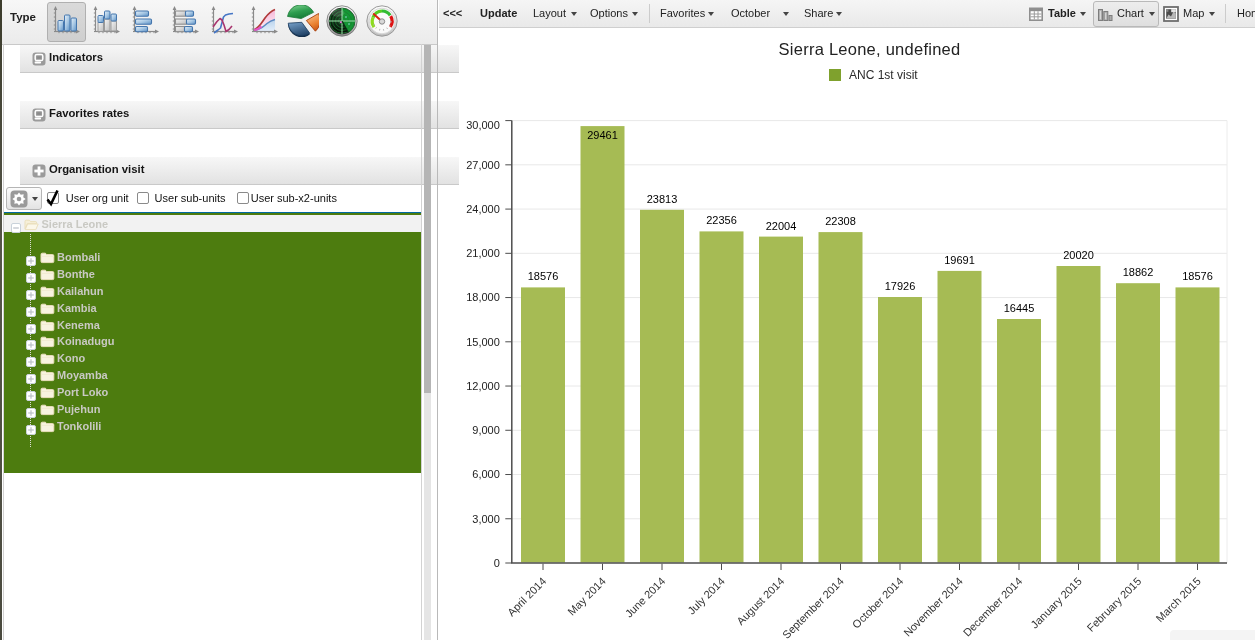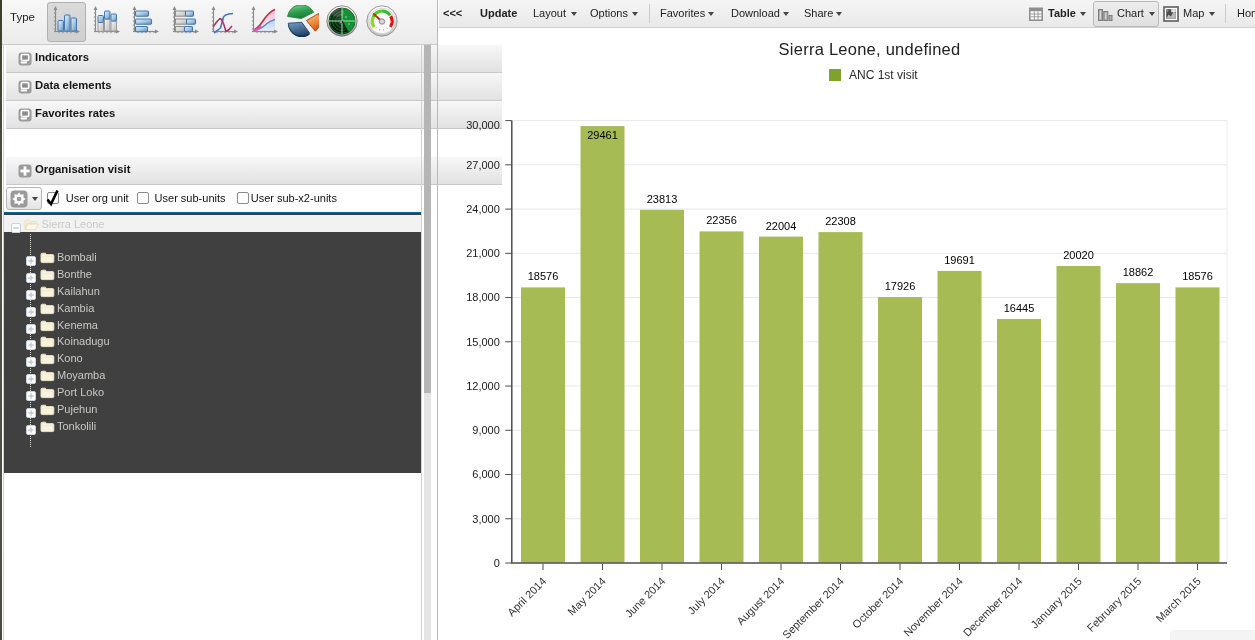--- a/index.html
+++ b/index.html
@@ -3,33 +3,33 @@
 <meta charset="utf-8">
 <style>
   html,body{margin:0;padding:0;background:#fff;}
   body{width:1255px;height:640px;position:relative;overflow:hidden;
        font-family:"Liberation Sans",sans-serif;-webkit-font-smoothing:antialiased;}
   .abs{position:absolute;}
   #sidebar{left:0;top:0;width:438px;height:640px;background:#fff;}
   #sbborder{left:437px;top:0;width:1px;height:640px;background:#b9b9b9;}
   #typebar{left:0;top:0;width:437px;height:44px;background:linear-gradient(#f7f7f7,#ebebeb);
            border-bottom:1px solid #c9c9c9;}
-  #typelabel{left:10px;top:11px;font-size:11.5px;font-weight:normal;color:#222;}
+  #typelabel{left:10px;top:11px;font-size:11.5px;font-weight:bold;color:#222;}
   .tbtn{width:37px;height:38px;border:1px solid #b0b0b0;border-radius:3px;
         background:linear-gradient(#dadada,#cfcfcf);}
-  .hdr{left:6px;width:496px;height:27px;background:linear-gradient(#f7f7f7,#e2e2e2);
+  .hdr{left:20px;width:439px;height:27px;background:linear-gradient(#f7f7f7,#e2e2e2);
        border-bottom:1px solid #c9c9c9;}
   .hdr .ht{position:absolute;left:29px;top:5.5px;font-size:11.3px;font-weight:bold;color:#151515;}
   .hico{position:absolute;left:12px;top:7px;}
   #gearrow{left:3px;top:185px;width:419px;height:27px;background:#fff;border-bottom:1px solid #0369a1;}
   #gearbtn{left:2.5px;top:2px;width:34px;height:21px;border:1px solid #b5b5b5;border-radius:3px;
            background:linear-gradient(#fcfcfc,#e3e3e3);}
   .cb{width:10px;height:10px;border:1px solid #8a8a8a;background:#fff;border-radius:2px;}
   .cblab{font-size:11px;color:#111;}
-  #tree{left:3px;top:213px;width:419px;height:260px;background:#404040;}
+  #tree{left:3px;top:213px;width:419px;height:260px;background:#4d7c0f;font-weight:bold;}
   .trow{position:absolute;left:0;width:419px;height:17px;}
   .tt{position:absolute;top:2px;font-size:11px;color:#c9c9c3;}
   .exp{position:absolute;width:9px;height:9px;top:4px;}
   #sbscroll-track{left:424px;top:45px;width:7px;height:595px;background:#e5e5e5;}
   #sbscroll-thumb{left:424px;top:45px;width:7px;height:348px;background:#b5b5b5;}
   #leftstrip{left:0;top:0;width:2px;height:640px;background:linear-gradient(#3c3c2c,#56564a 40%,#4a4a3e);}
   #maintb{left:439px;top:0;width:816px;height:27px;background:linear-gradient(#f5f5f5,#e9e9e9);
           border-bottom:1px solid #cfcfcf;}
   .mtxt{position:absolute;top:7px;font-size:11px;color:#222;}
   .arr{position:absolute;top:12px;width:0;height:0;border-left:3.5px solid transparent;
@@ -300,29 +300,20 @@
       <circle cx="16" cy="16.5" r="2.7" fill="#d8d8d8" stroke="#8a8a8a" stroke-width="1"></circle>
     </svg>
   <div class="hdr abs" style="top:45px">
 <span class="hico"><svg width="14" height="14" viewBox="0 0 14 14">
           <rect x="0.5" y="0.5" width="13" height="13" rx="3" fill="#9b9b9b"></rect>
           <rect x="3.2" y="2.4" width="7.6" height="6.2" rx="1.6" fill="none" stroke="#fff" stroke-width="1.5"></rect>
           <rect x="5.2" y="4.4" width="3.6" height="2.4" fill="#8a8a8a"></rect>
           <rect x="2.6" y="9.6" width="6.5" height="1.9" rx="0.9" fill="#fff"></rect>
         </svg></span>
 <span class="ht">Indicators</span>
-</div>
-<div class="hdr abs" style="top:73px">
-<span class="hico"><svg width="14" height="14" viewBox="0 0 14 14">
-          <rect x="0.5" y="0.5" width="13" height="13" rx="3" fill="#9b9b9b"></rect>
-          <rect x="3.2" y="2.4" width="7.6" height="6.2" rx="1.6" fill="none" stroke="#fff" stroke-width="1.5"></rect>
-          <rect x="5.2" y="4.4" width="3.6" height="2.4" fill="#8a8a8a"></rect>
-          <rect x="2.6" y="9.6" width="6.5" height="1.9" rx="0.9" fill="#fff"></rect>
-        </svg></span>
-<span class="ht">Data elements</span>
 </div>
 <div class="hdr abs" style="top:101px">
 <span class="hico"><svg width="14" height="14" viewBox="0 0 14 14">
           <rect x="0.5" y="0.5" width="13" height="13" rx="3" fill="#9b9b9b"></rect>
           <rect x="3.2" y="2.4" width="7.6" height="6.2" rx="1.6" fill="none" stroke="#fff" stroke-width="1.5"></rect>
           <rect x="5.2" y="4.4" width="3.6" height="2.4" fill="#8a8a8a"></rect>
           <rect x="2.6" y="9.6" width="6.5" height="1.9" rx="0.9" fill="#fff"></rect>
         </svg></span>
 <span class="ht">Favorites rates</span>
 </div>
@@ -511,21 +502,21 @@
 <div id="maintb" class="abs"></div>
 <div class="mtxt" style="left:443.0px;font-weight:bold;font-size:11px">&lt;&lt;&lt;</div>
 <div class="mtxt" style="left:480.0px;font-weight:bold;font-size:11px">Update</div>
 <div class="mtxt" style="left:533.0px;font-weight:normal;font-size:11px">Layout</div>
 <div class="arr" style="left:570.5px;top:12px"></div>
 <div class="mtxt" style="left:590.0px;font-weight:normal;font-size:11px">Options</div>
 <div class="arr" style="left:631.5px;top:12px"></div>
 <div class="vsep" style="left:649px"></div>
 <div class="mtxt" style="left:660.0px;font-weight:normal;font-size:11px">Favorites</div>
 <div class="arr" style="left:708.0px;top:12px"></div>
-<div class="mtxt" style="left:731.0px;font-weight:normal;font-size:11px">Download</div>
+<div class="mtxt" style="left:731.0px;font-weight:normal;font-size:11px">October</div>
 <div class="arr" style="left:782.5px;top:12px"></div>
 <div class="mtxt" style="left:804.0px;font-weight:normal;font-size:11px">Share</div>
 <div class="arr" style="left:835.5px;top:12px"></div>
 <div id="chartbtn"></div>
 <span class="abs" style="left:1028px;top:6px"><svg width="16" height="16" viewBox="0 0 16 16">
       <rect x="1" y="1.5" width="14" height="13.5" fill="#8f8f8f"></rect>
       <rect x="2.6" y="5.2" width="10.8" height="8.2" fill="#ffffff"></rect>
       <g stroke="#9a9a9a" stroke-width="1">
         <line x1="6.3" y1="5.2" x2="6.3" y2="13.4"></line>
         <line x1="10" y1="5.2" x2="10" y2="13.4"></line>

